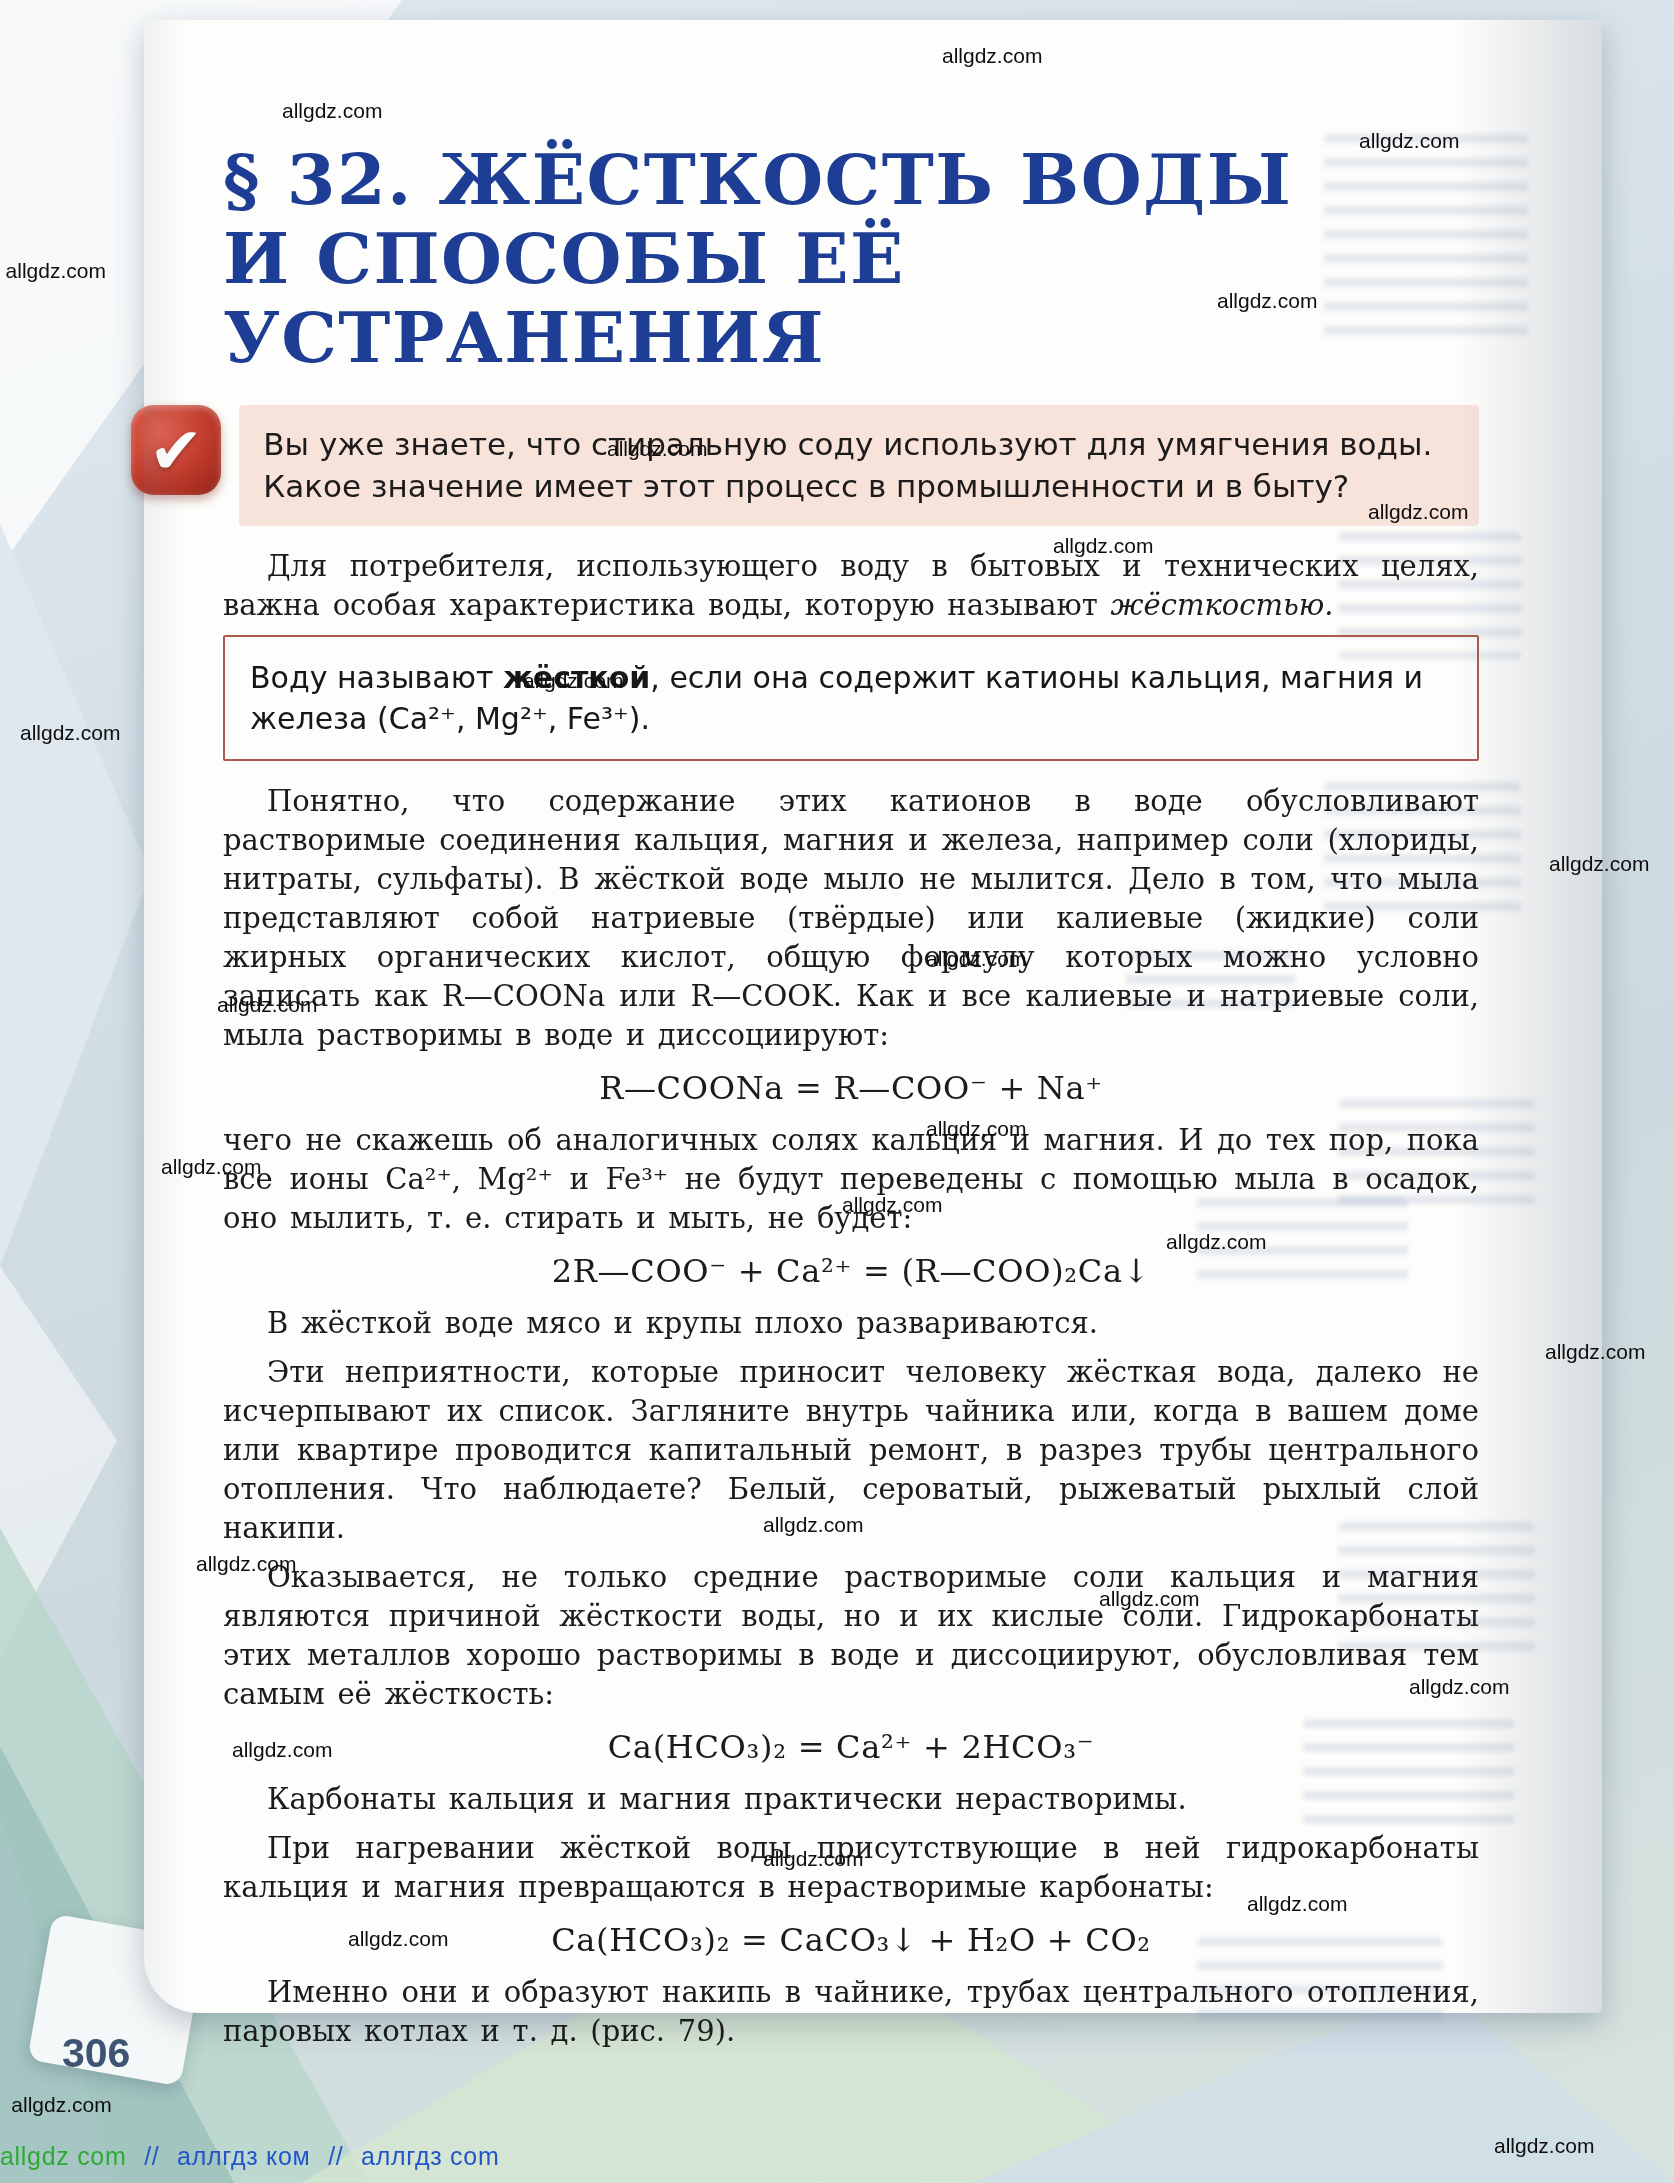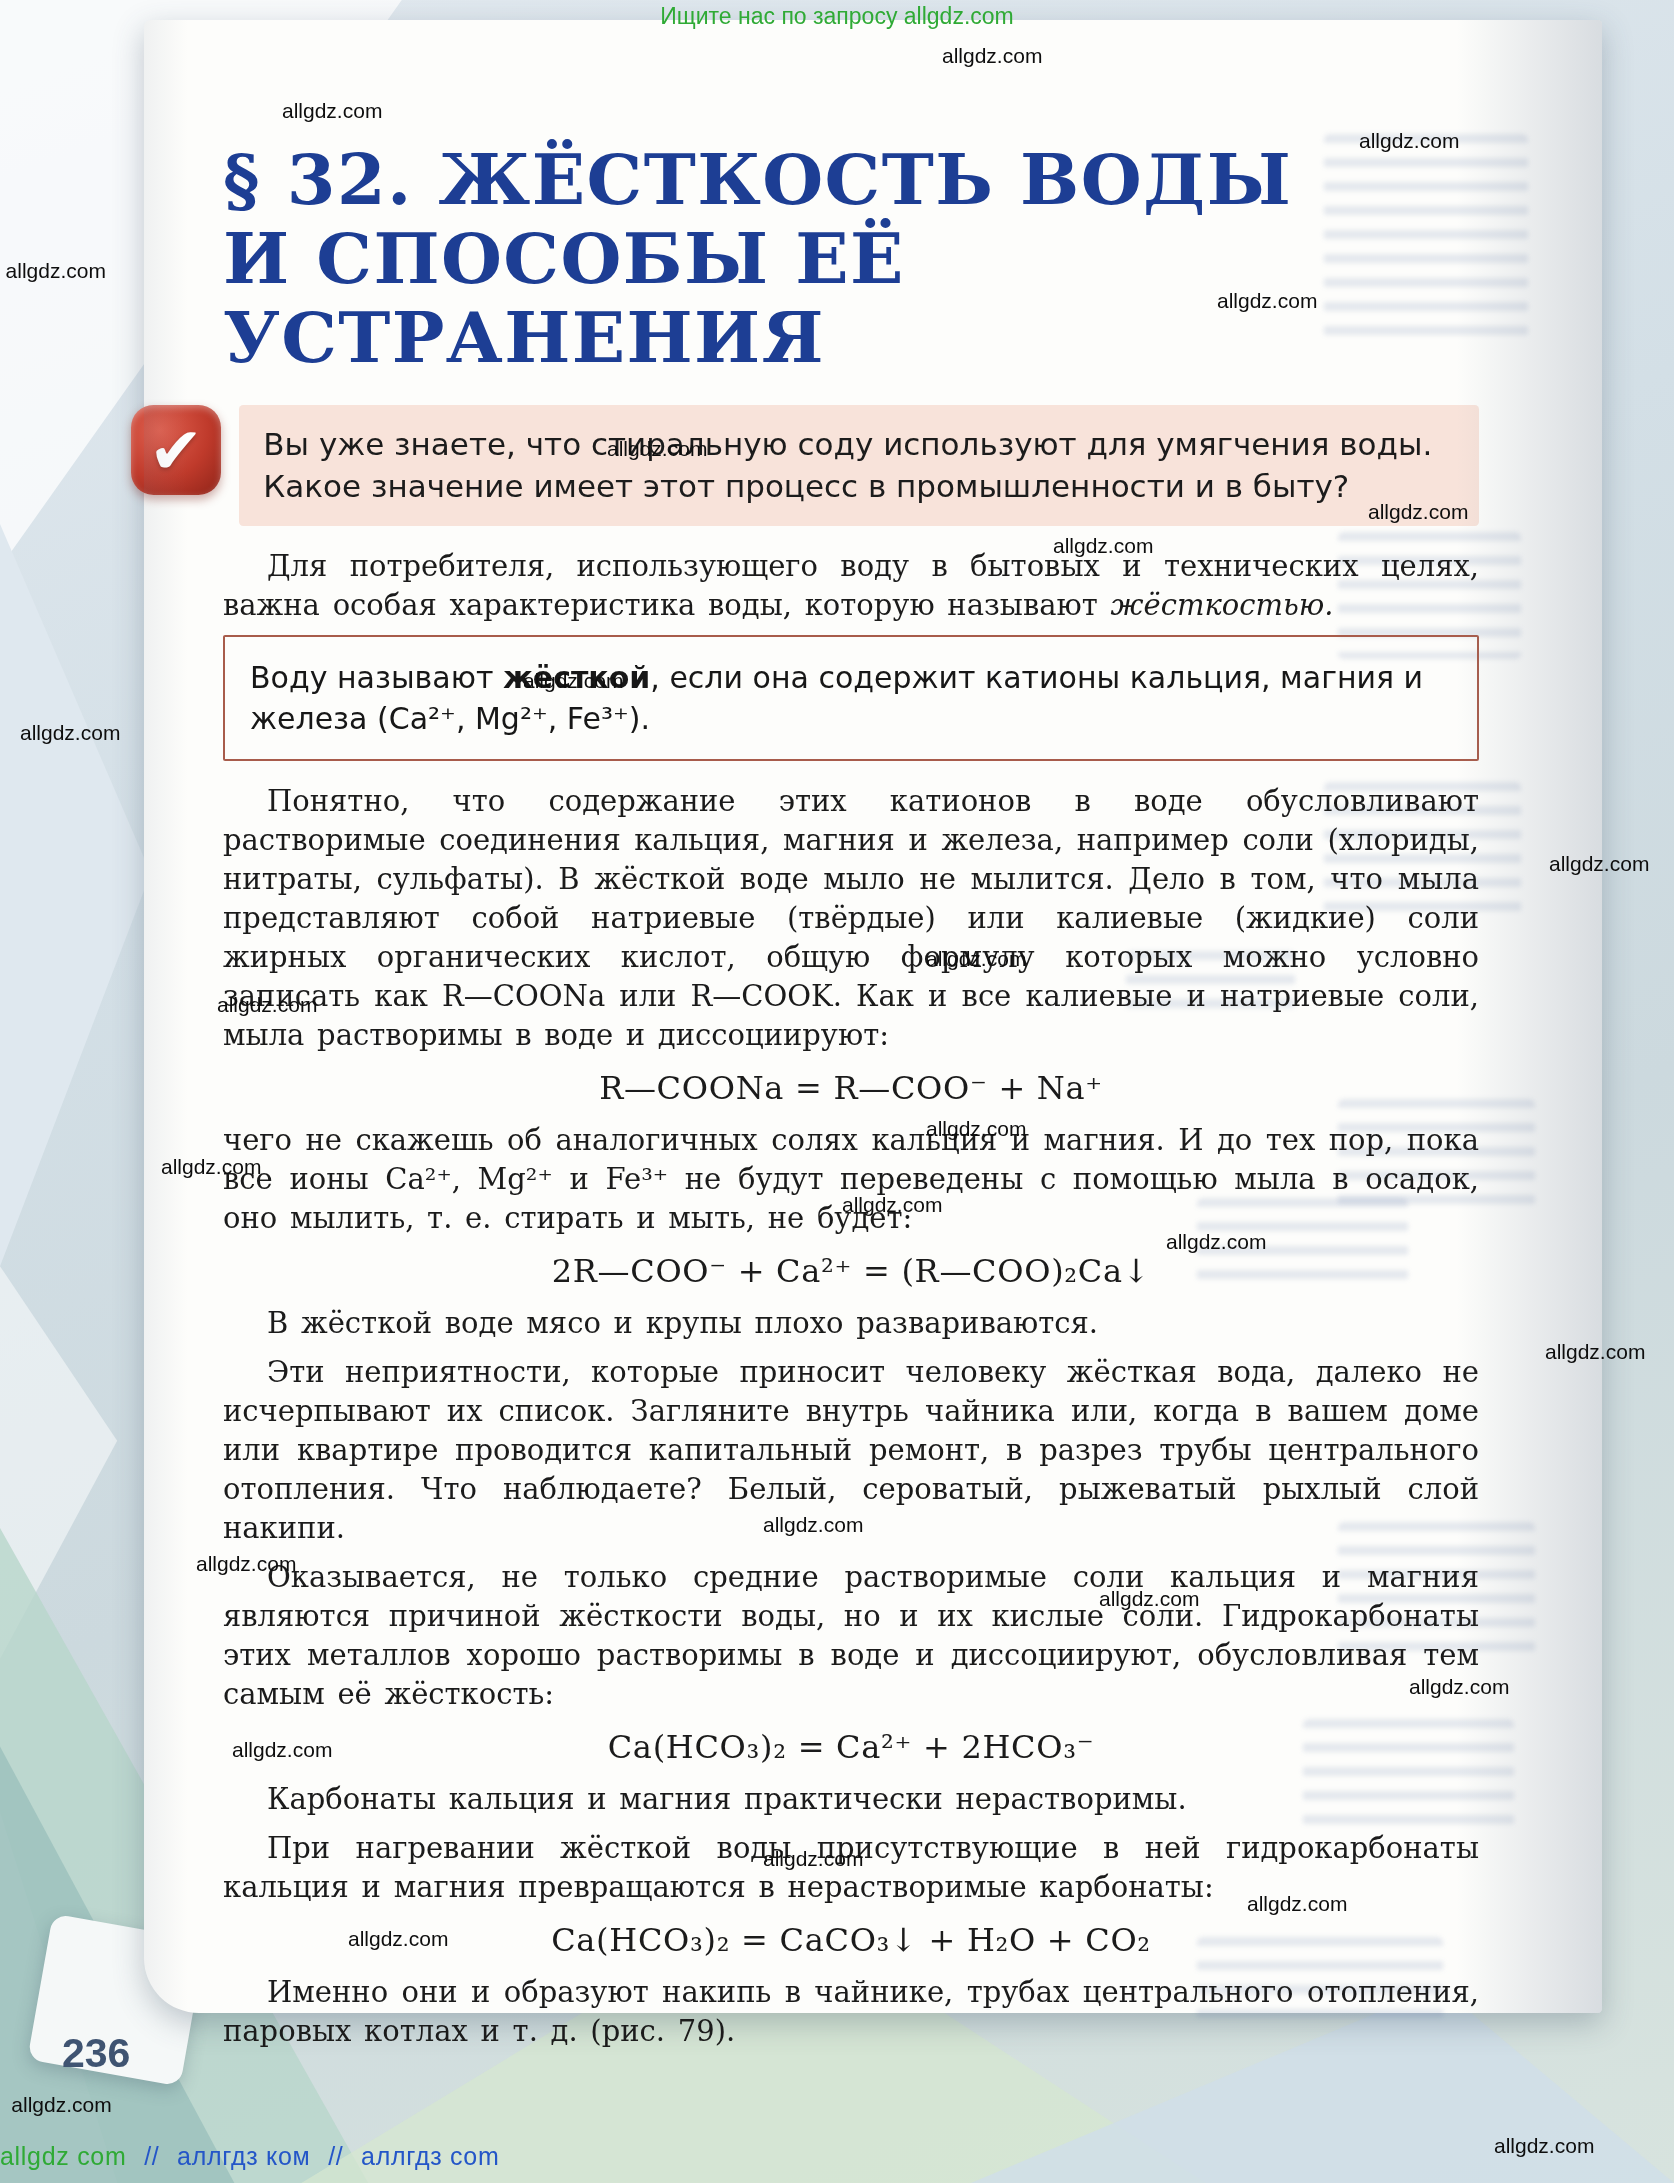--- a/index.html
+++ b/index.html
@@ -88,21 +88,20 @@
   <div class="poly p1"></div>
   <div class="poly p2"></div>
   <div class="poly p7"></div>
   <div class="poly p4"></div>
   <div class="poly p3"></div>
   <div class="poly p5"></div>
   <div class="poly p6"></div>
 
   <div class="sheet-corner"></div>
 
-  <div class="promo">Ищите нас по запросу allgdz.com</div>
 
   <div class="page">
 
     <div class="ghost" style="left:1180px;top:114px;width:204px;height:211px;"></div>
     <div class="ghost" style="left:1194px;top:512px;width:183px;height:127px;"></div>
     <div class="ghost" style="left:1180px;top:762px;width:197px;height:141px;"></div>
     <div class="ghost" style="left:982px;top:931px;width:169px;height:63px;"></div>
     <div class="ghost" style="left:1194px;top:1079px;width:197px;height:113px;"></div>
     <div class="ghost" style="left:1053px;top:1178px;width:211px;height:85px;"></div>
     <div class="ghost" style="left:1194px;top:1502px;width:197px;height:141px;"></div>
@@ -144,21 +143,21 @@
       <p class="para">Карбонаты кальция и магния практически нерастворимы.</p>
       <p class="para">При нагревании жёсткой воды присутствующие в ней гидрокарбонаты кальция и магния превращаются в нерастворимые карбонаты:</p>
 
       <div class="formula">Ca(HCO₃)₂ = CaCO₃↓ + H₂O + CO₂</div>
 
       <p class="para">Именно они и образуют накипь в чайнике, трубах центрального отопления, паровых котлах и т. д. (рис. 79).</p>
 
     </div>
   </div>
 
-  <div class="page-number">236</div>
+  <div class="page-number">306</div>
 
   <div class="wm-layer">
       <span class="wm" style="left: 942px; top: 44px;">allgdz.com</span>
       <span class="wm" style="left: 282px; top: 99px;">allgdz.com</span>
       <span class="wm" style="left: 1359px; top: 129px;">allgdz.com</span>
       <span class="wm" style="left: 5.6px; top: 259px;">allgdz.com</span>
       <span class="wm" style="left: 1217px; top: 289px;">allgdz.com</span>
       <span class="wm" style="left: 607px; top: 437px;">allgdz.com</span>
       <span class="wm" style="left: 1368px; top: 500px;">allgdz.com</span>
       <span class="wm" style="left: 1053px; top: 534px;">allgdz.com</span>

